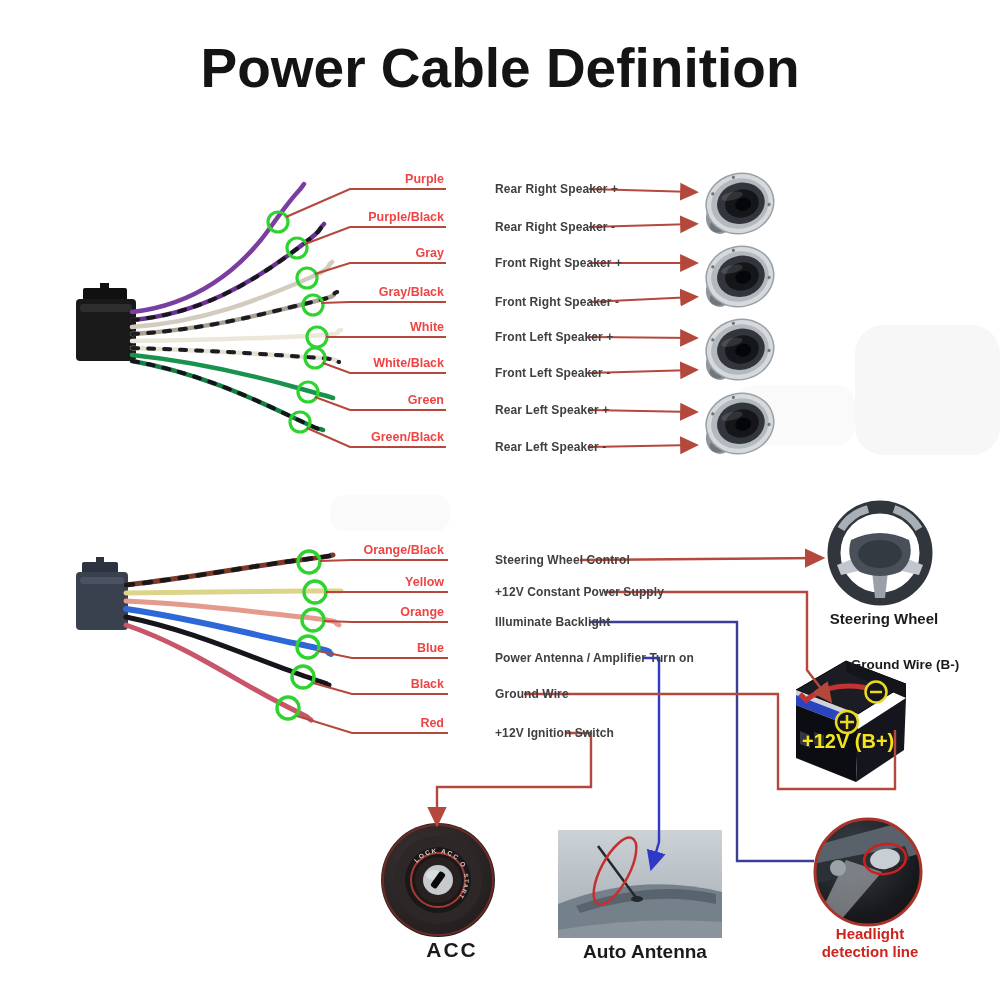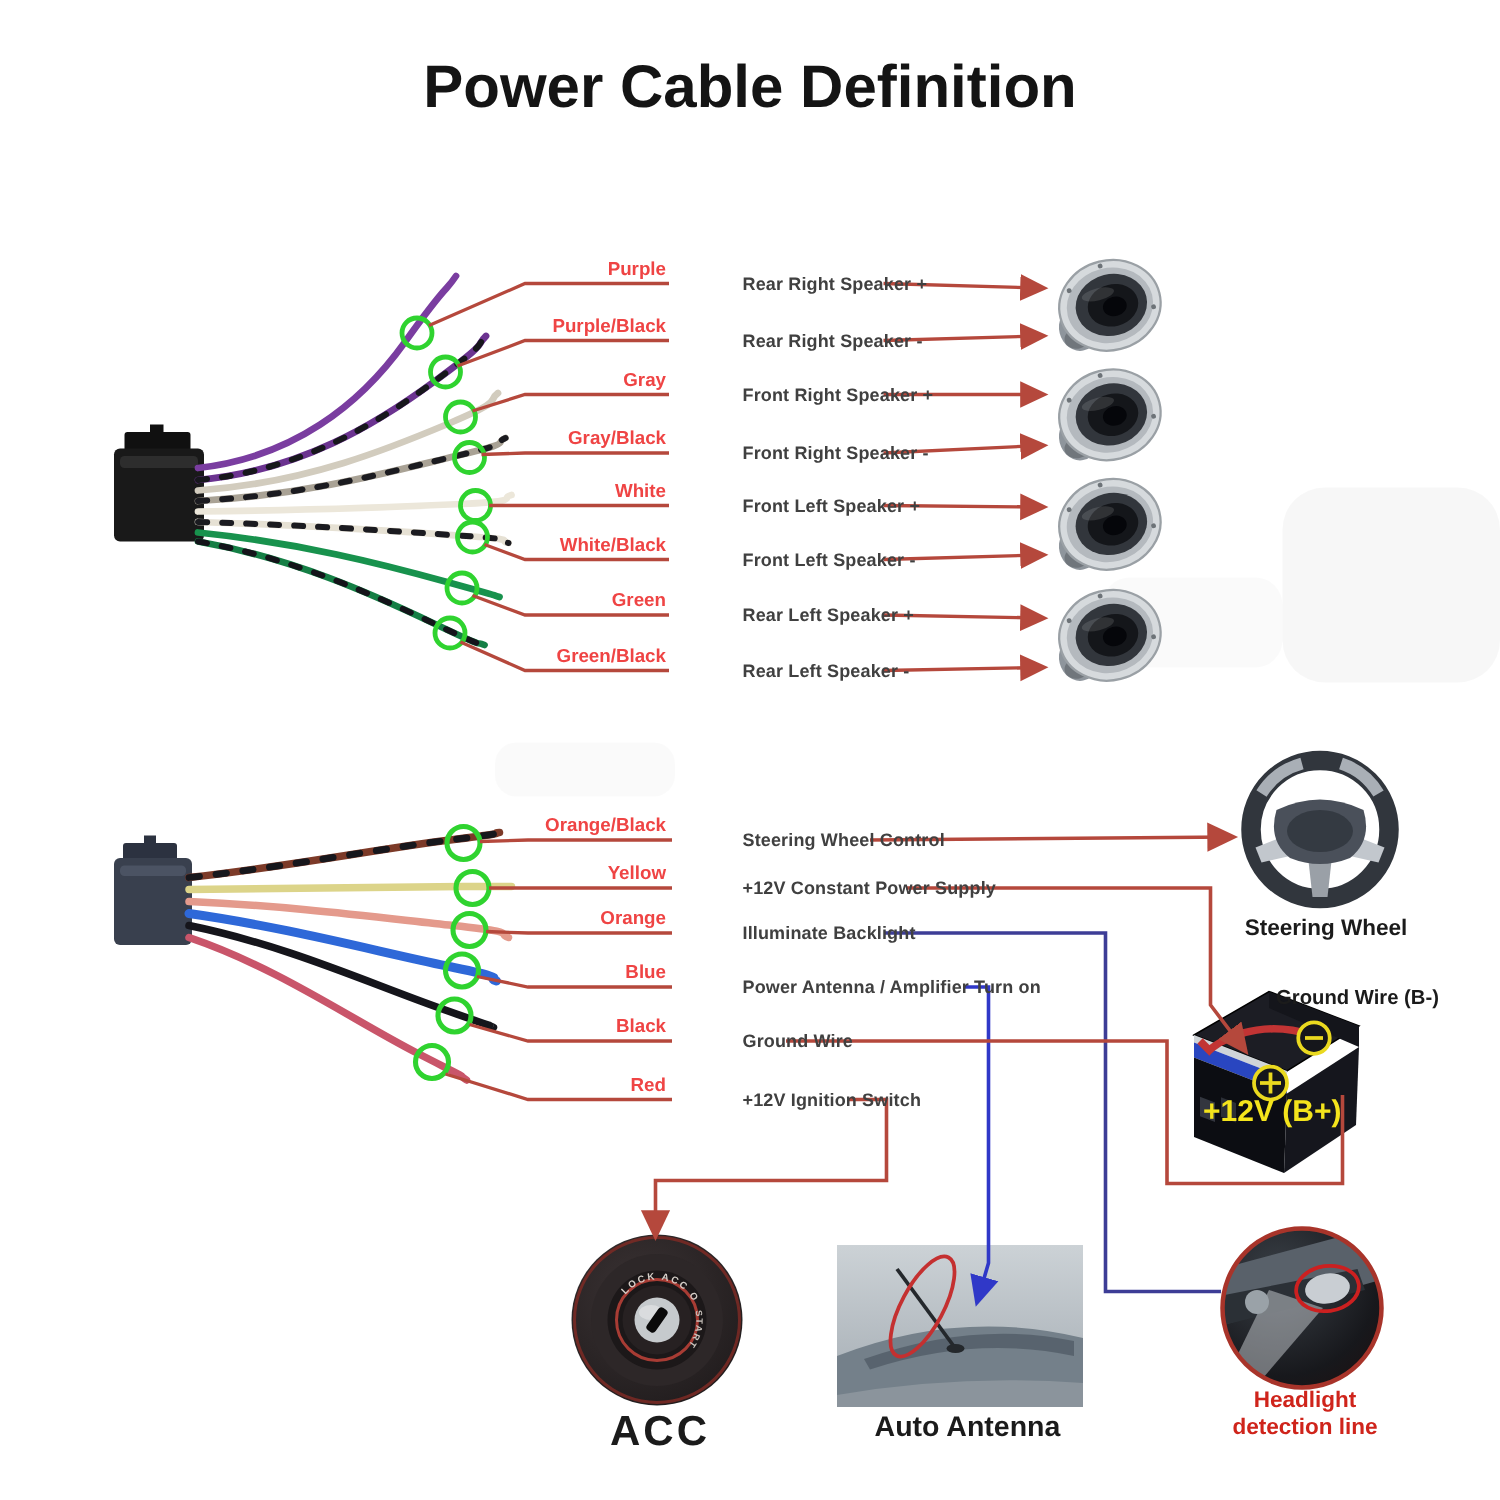--- a/index.html
+++ b/index.html
@@ -3,35 +3,35 @@
 <meta charset="utf-8">
 <style>
   html,body{margin:0;padding:0;background:#ffffff;}
   .stage{
     position:relative;width:1000px;height:1000px;background:#ffffff;overflow:hidden;
     font-family:"Liberation Sans",sans-serif;
   }
   .stage svg{position:absolute;left:0;top:0;}
   .title{
     position:absolute;top:36px;left:0;width:1000px;text-align:center;
-    font-size:40px;font-weight:800;color:#141414;letter-spacing:0px;
+    font-size:55px;font-weight:800;color:#141414;letter-spacing:0px;
   }
   .wname{
     position:absolute;left:318px;width:126px;text-align:right;
     font-size:12.5px;line-height:16px;font-weight:bold;color:#ef4444;white-space:nowrap;
   }
   .wdesc{
     position:absolute;left:453px;font-size:12px;line-height:16px;font-weight:bold;
     color:#404040;white-space:nowrap;letter-spacing:.1px;margin-left:42px;
   }
   .clabel{position:absolute;font-weight:bold;color:#1b1b1b;text-align:center;white-space:nowrap;}
   .lbl-steering{left:814px;top:610px;width:140px;font-size:15px;}
   .lbl-bneg{left:845px;top:657px;width:120px;font-size:13.5px;}
   .lbl-bpos{left:802px;top:730px;width:86px;font-size:20px;color:#f4e41c;}
-  .lbl-acc{left:388px;top:938px;width:104px;font-size:28px;letter-spacing:2px;}
+  .lbl-acc{left:400px;top:938px;width:104px;font-size:21px;letter-spacing:2px;}
   .lbl-antenna{left:573px;top:941px;width:144px;font-size:19px;}
   .lbl-headlight{left:796px;top:925px;width:148px;font-size:15px;color:#cf241b;line-height:18px;}
 </style>
 </head>
 <body>
 
 <div class="stage">
 
 <svg width="1000" height="1000" viewBox="0 0 1000 1000">
   <defs>

